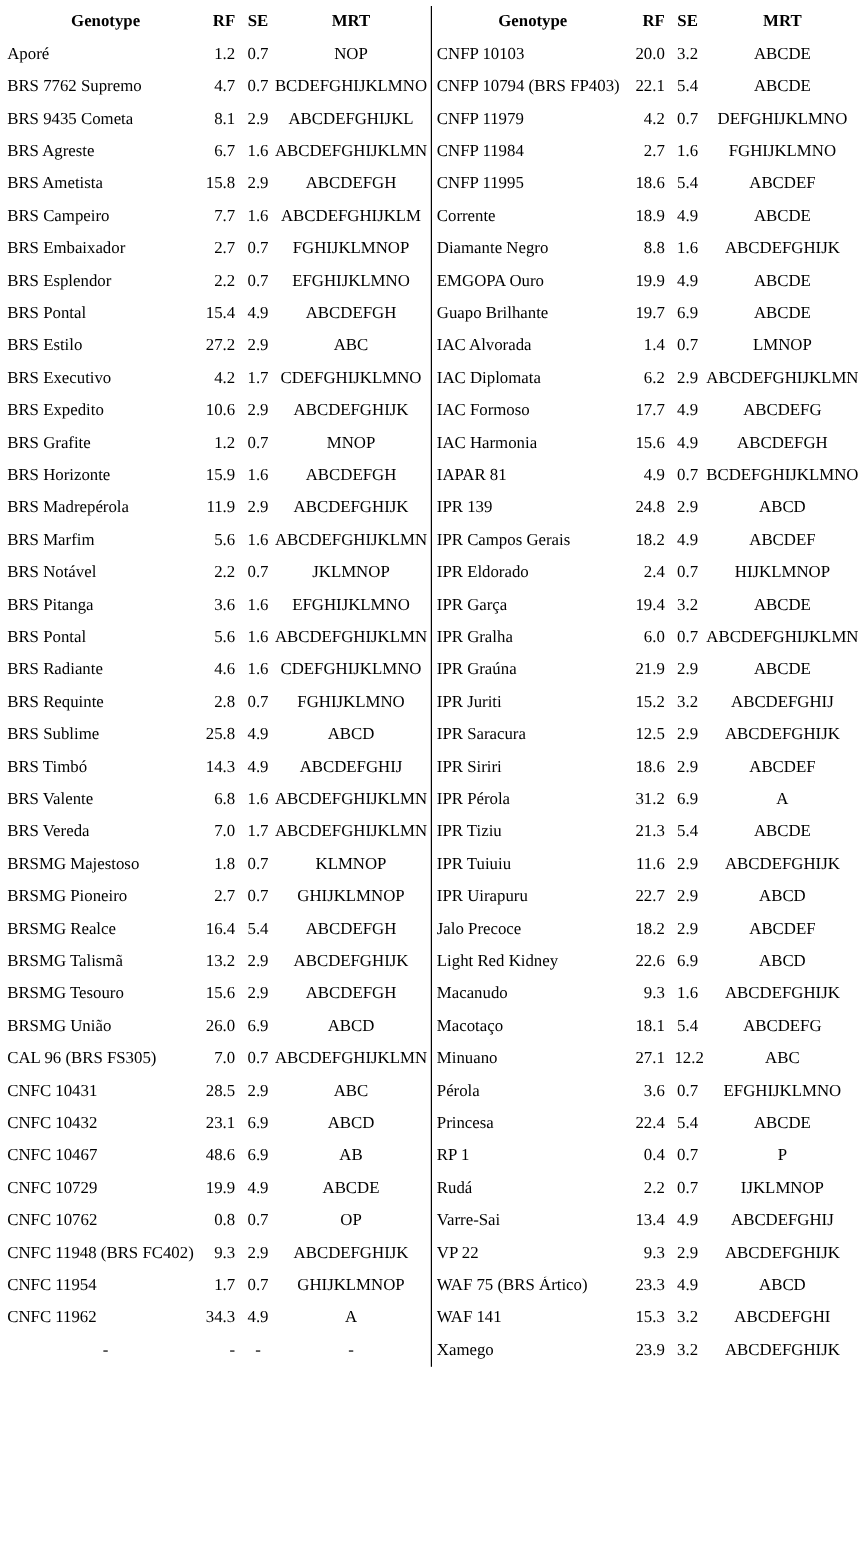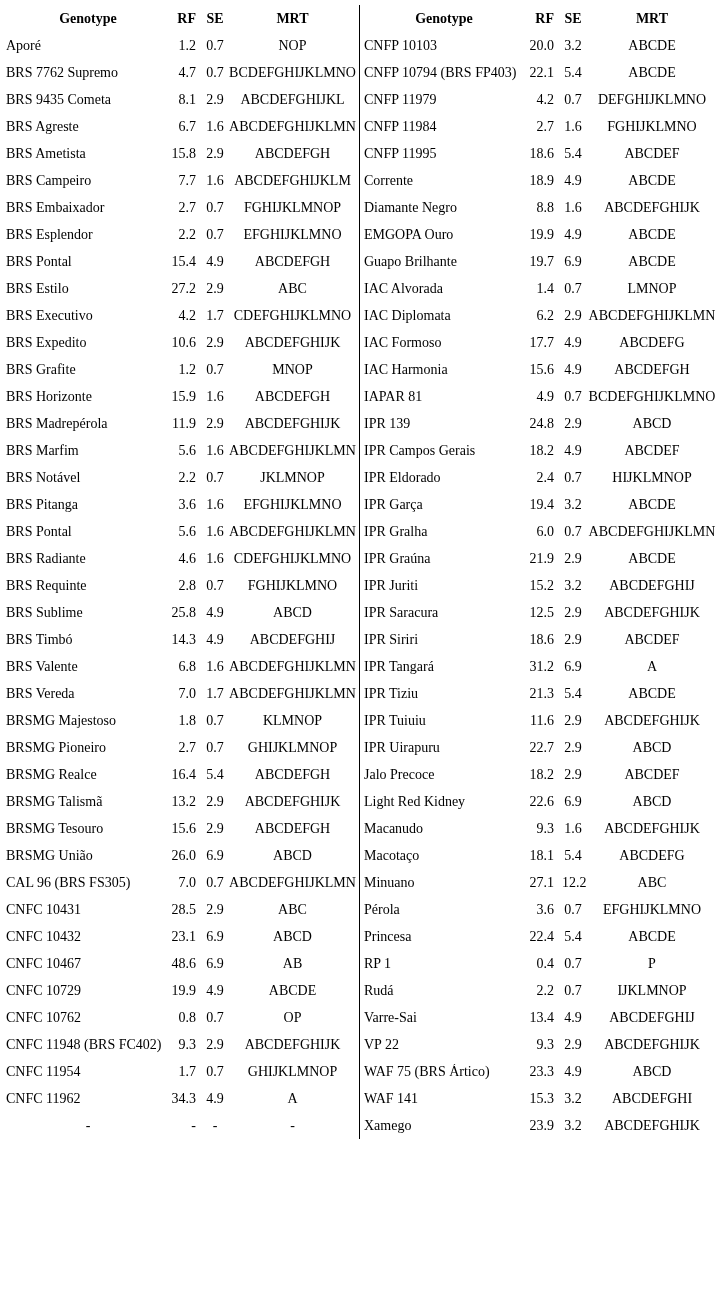--- a/index.html
+++ b/index.html
@@ -522,21 +522,21 @@
           <span class="c-mrt">ABCDEFGHIJK</span>
         </div>
         <div class="trow">
           <span class="c-genotype">IPR Siriri</span>
           <span class="c-rf">18.6</span>
           <span class=""></span>
           <span class="c-se">2.9</span>
           <span class="c-mrt">ABCDEF</span>
         </div>
         <div class="trow">
-          <span class="c-genotype">IPR Tangará</span>
+          <span class="c-genotype">IPR Pérola</span>
           <span class="c-rf">31.2</span>
           <span class=""></span>
           <span class="c-se">6.9</span>
           <span class="c-mrt">A</span>
         </div>
         <div class="trow">
           <span class="c-genotype">IPR Tiziu</span>
           <span class="c-rf">21.3</span>
           <span class=""></span>
           <span class="c-se">5.4</span>

